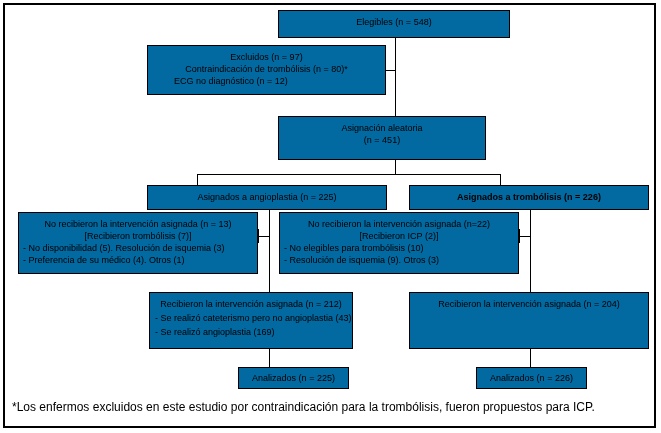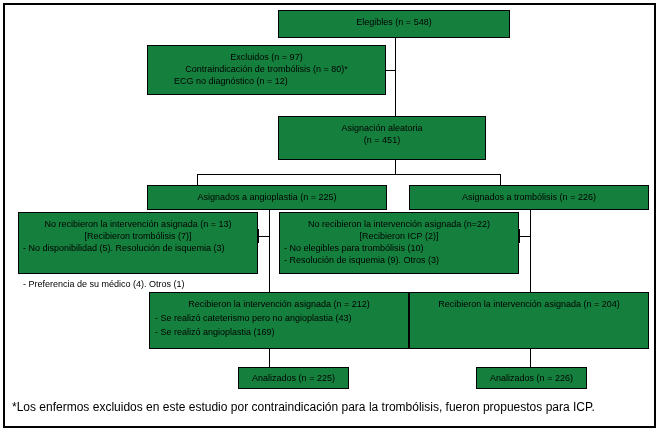--- a/index.html
+++ b/index.html
@@ -22,21 +22,21 @@
     top: 3px;
     width: 653px;
     height: 425px;
     border: 2px solid #000000;
     box-sizing: border-box;
   }
   .box {
     position: absolute;
     border: 1px solid #000000;
     box-sizing: border-box;
-    background: #15803d;
+    background: #0369a1;
     z-index: 3;
   }
   .box .txt {
     display: block;
     white-space: pre;
     font-size: 9px;
     line-height: 12px;
     color: #000000;
   }
   .center-text {
@@ -117,38 +117,38 @@
   <div class="box" style="left:278px; top:116px; width:208px; height:44px;">
     <span class="txt center-text pad-c">Asignación aleatoria</span>
     <span class="txt center-text">(n = 451)</span>
   </div>
 
   <div class="box" style="left:147px; top:185px; width:240px; height:25px;">
     <span class="txt center-text" style="padding-top:5px;">Asignados a angioplastia (n = 225)</span>
   </div>
 
   <div class="box" style="left:409px; top:185px; width:240px; height:25px;">
-    <span class="txt center-text" style="padding-top:5px;">Asignados a trombólisis (n = 226)</span>
+    <span class="txt center-text" style="padding-top:5px;font-weight:bold;">Asignados a trombólisis (n = 226)</span>
   </div>
 
   <div class="box" style="left:18px; top:212px; width:240px; height:62px;">
     <span class="txt center-text pad-c">No recibieron la intervención asignada (n = 13)</span>
     <span class="txt center-text">[Recibieron trombólisis (7)]</span>
     <span class="txt left-text" style="padding-left:4px;">- No disponibilidad (5). Resolución de isquemia (3)</span>
-    <span class="txt left-text" style="padding-left:4px;margin-top:24px;">- Preferencia de su médico (4). Otros (1)</span>
+    <span class="txt left-text" style="padding-left:4px;">- Preferencia de su médico (4). Otros (1)</span>
   </div>
 
   <div class="box" style="left:279px; top:212px; width:240px; height:62px;">
     <span class="txt center-text pad-c">No recibieron la intervención asignada (n=22)</span>
     <span class="txt center-text">[Recibieron ICP (2)]</span>
     <span class="txt left-text" style="padding-left:4px;">- No elegibles para trombólisis (10)</span>
     <span class="txt left-text" style="padding-left:4px;">- Resolución de isquemia (9). Otros (3)</span>
   </div>
 
-  <div class="box" style="left:149px; top:292px; width:260px; height:57px;">
+  <div class="box" style="left:149px; top:292px; width:204px; height:57px;">
     <span class="txt center-text pad-c">Recibieron la intervención asignada (n = 212)</span>
     <span class="txt left-text" style="padding-left:5px; padding-top:2px;">- Se realizó cateterismo pero no angioplastia (43)</span>
     <span class="txt left-text" style="padding-left:5px; padding-top:2px;">- Se realizó angioplastia (169)</span>
   </div>
 
   <div class="box" style="left:409px; top:292px; width:240px; height:57px;">
     <span class="txt center-text pad-c">Recibieron la intervención asignada (n = 204)</span>
   </div>
 
   <div class="box" style="left:214px; top:367px; width:111px; height:22px;margin-left:24px;">

